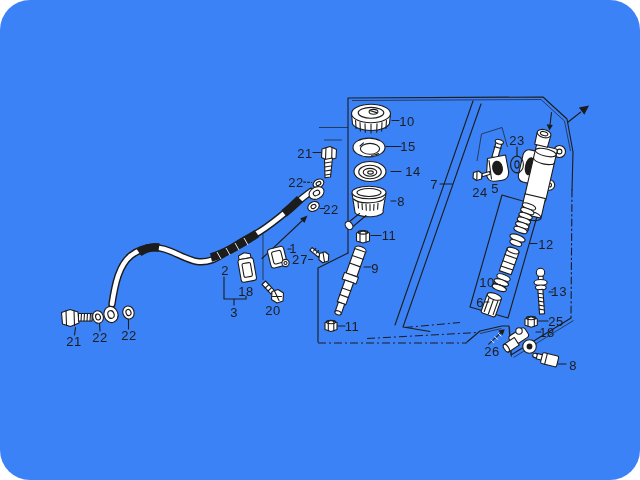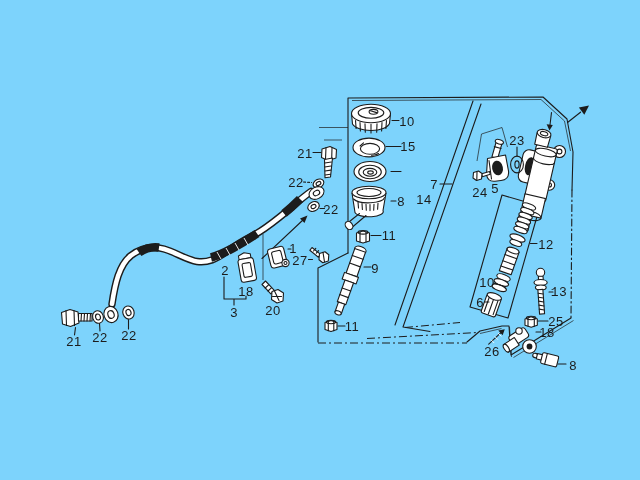--- a/index.html
+++ b/index.html
@@ -1,17 +1,17 @@
 <!DOCTYPE html>
 <html><head>
 <meta charset="utf-8">
 <style>
   html,body{margin:0;padding:0;background:#fff;}
-  .stage{position:relative;width:640px;height:480px;background:#7dd3fc;overflow:hidden;
-         font-family:"Liberation Sans", sans-serif;}
+  .stage{position:relative;width:640px;height:480px;background:#3b82f6;overflow:hidden;
+         font-family:"Liberation Sans", sans-serif;border-radius:30px;}
   .stage svg{position:absolute;left:0;top:0;}
   svg .s{stroke:#1c1c1c;stroke-width:1.1;fill:none;stroke-linecap:round;stroke-linejoin:round;}
   svg .w{stroke:#1c1c1c;stroke-width:1.1;fill:#fff;stroke-linejoin:round;}
   svg .k{fill:#1c1c1c;stroke:none;}
   svg .thin{stroke:#1c1c1c;stroke-width:0.7;fill:none;}
   svg .chain{stroke:#1c1c1c;stroke-width:1;fill:none;stroke-dasharray:8 3 2 3;}
   svg .hoseo{stroke:#1c1c1c;stroke-width:7.4;fill:none;stroke-linecap:round;}
   svg .hosei{stroke:#fff;stroke-width:4.6;fill:none;stroke-linecap:round;}
   svg .band{stroke:#1c1c1c;stroke-width:8.6;fill:none;stroke-linecap:butt;}
   svg .wt{stroke:#fff;stroke-width:0.9;fill:none;}
@@ -304,30 +304,30 @@
                        M517,147 L517,156
                        M75.5,327.5 L74.5,335 M99.5,323.5 L100,331 M128.5,319.5 L128.5,329"></path>
     <path class="s" stroke-dasharray="2 2" d="M303.5,182 L311.5,182.5"></path>
     <path class="s" d="M224,277 L224,299 L246,299 L246,296 M234,299 L234,305"></path>
   </g>
 </svg>
 
 <div id="callout-layer">
       <span class="callout" style="left: 407px; top: 121px;">10</span>
       <span class="callout" style="left: 408px; top: 146px;">15</span>
-      <span class="callout" style="left: 424px; top: 171px; margin-top: 28px;">14</span>
+      <span class="callout" style="left: 413px; top: 171px;">14</span>
       <span class="callout" style="left: 401px; top: 201px;">8</span>
       <span class="callout" style="left: 389px; top: 235px;">11</span>
       <span class="callout" style="left: 375px; top: 268px;">9</span>
       <span class="callout" style="left: 352px; top: 326px;">11</span>
       <span class="callout" style="left: 305px; top: 153px;">21</span>
       <span class="callout" style="left: 296px; top: 182px;">22</span>
       <span class="callout" style="left: 331px; top: 209px;">22</span>
       <span class="callout" style="left: 293px; top: 248px;">1</span>
-      <span class="callout" style="left: 300px; top: 260px;">27</span>
+      <span class="callout" style="left: 300px; top: 260px; font-family: Liberation Mono, monospace;">27</span>
       <span class="callout" style="left: 225px; top: 270px;">2</span>
       <span class="callout" style="left: 246px; top: 291px;">18</span>
       <span class="callout" style="left: 234px; top: 312px;">3</span>
       <span class="callout" style="left: 273px; top: 310px; text-align: center;">20</span>
       <span class="callout" style="left: 74px; top: 341px;">21</span>
       <span class="callout" style="left: 100px; top: 337px;">22</span>
       <span class="callout" style="left: 129px; top: 335px;">22</span>
       <span class="callout" style="left: 434px; top: 184px;">7</span>
       <span class="callout" style="left: 480px; top: 192px;">24</span>
       <span class="callout" style="left: 495px; top: 188px;">5</span>

